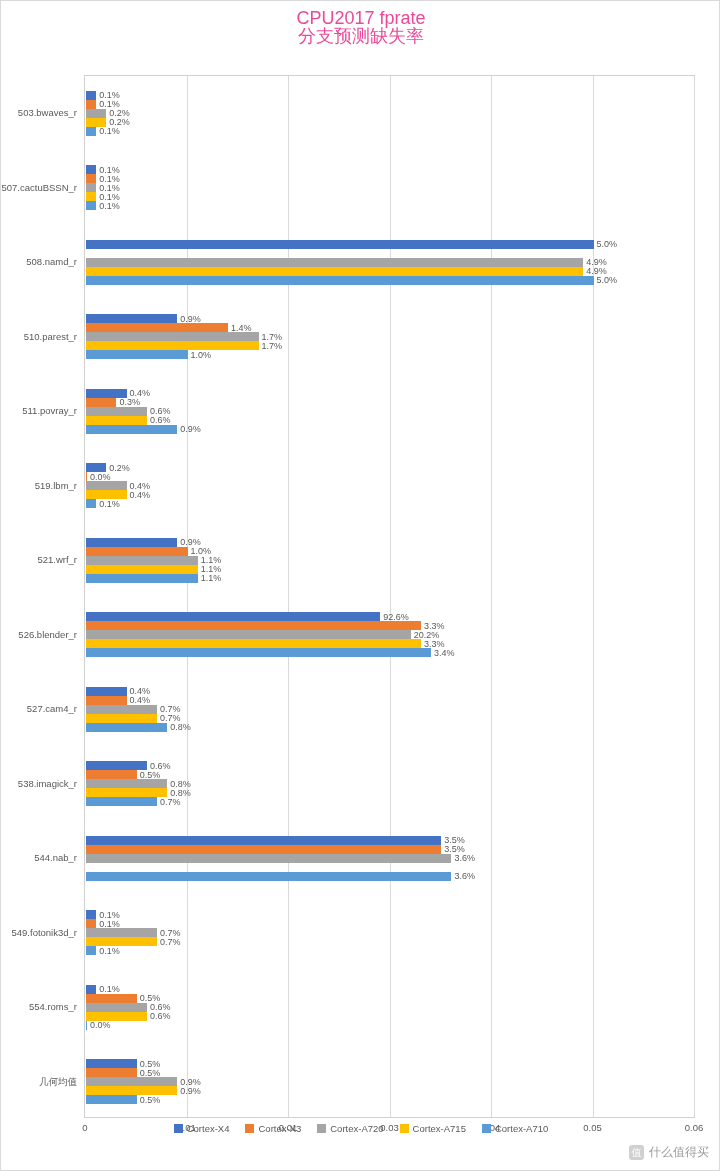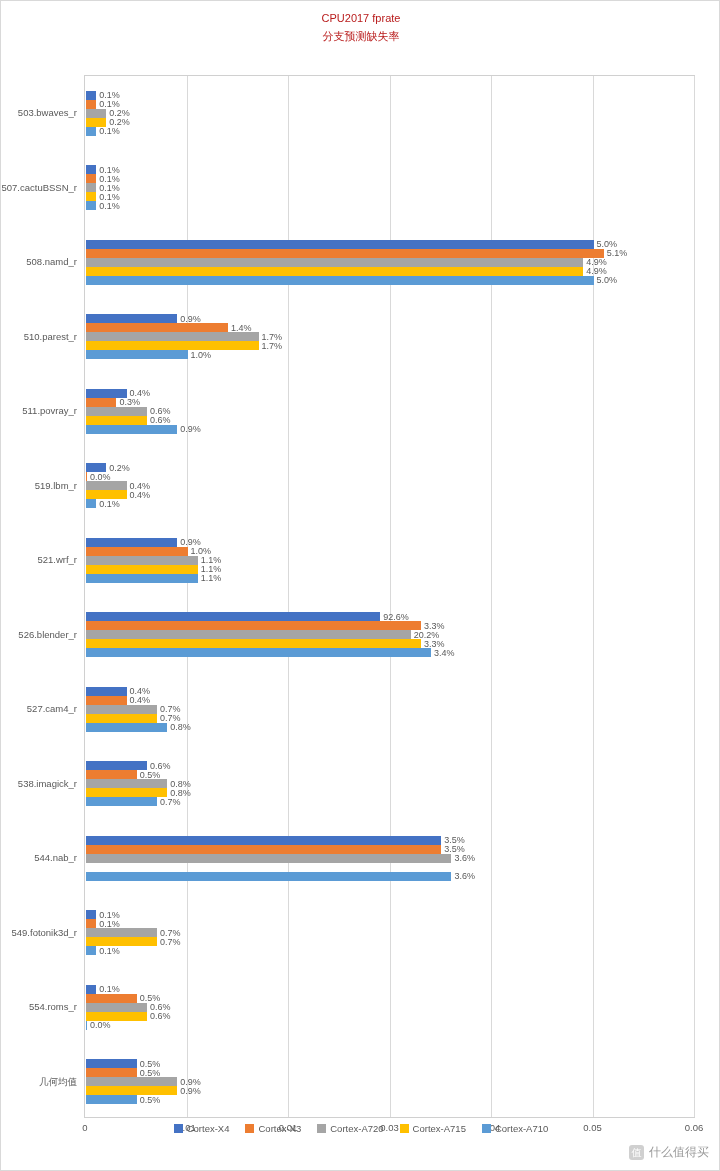--- a/index.html
+++ b/index.html
@@ -12,23 +12,23 @@
   }
   .frame{
     position:absolute;left:0;top:0;width:720px;height:1171px;
     border:1px solid #d9d9d9;
     box-sizing:border-box;
     background:#fff;
   }
   .title{
     position:absolute;left:0;top:8px;width:720px;
     text-align:center;
-    font-size:11px;
+    font-size:18px;
     line-height:18px;
-    color:#b91c1c;
+    color:#ec4899;
   }
   .title div{white-space:nowrap;}
 
   .plot-wrap{
     position:absolute;
     left:83px;top:74px;
     width:611px;height:1043px;
   }
   .plot-area{
     position:absolute;left:0;top:0;width:611px;height:1043px;
@@ -167,24 +167,20 @@
             <div class="bar" style="background: rgb(91, 155, 213); width: 100%;"></div>
             <span class="bar-val">0.1%</span>
           </div>
         </div>
         <div class="group" style="top: 149px; height: 74.5px;">
           <div class="cat-label" style="top: 31.25px;">508.namd_r</div>
           <div class="bar-row" style="top: 14.75px; width: 507.5px;">
             <div class="bar" style="background: rgb(68, 114, 196); width: 100%;"></div>
             <span class="bar-val">5.0%</span>
           </div>
-          <div class="bar-row" style="top: 23.75px; width: 517.65px;">
-            <div class="bar" style="background: rgb(237, 125, 49); width: 100%;"></div>
-            <span class="bar-val">5.1%</span>
-          </div>
           <div class="bar-row" style="top: 32.75px; width: 497.35px;">
             <div class="bar" style="background: rgb(165, 165, 165); width: 100%;"></div>
             <span class="bar-val">4.9%</span>
           </div>
           <div class="bar-row" style="top: 41.75px; width: 497.35px;">
             <div class="bar" style="background: rgb(255, 192, 0); width: 100%;"></div>
             <span class="bar-val">4.9%</span>
           </div>
           <div class="bar-row" style="top: 50.75px; width: 507.5px;">
             <div class="bar" style="background: rgb(91, 155, 213); width: 100%;"></div>

